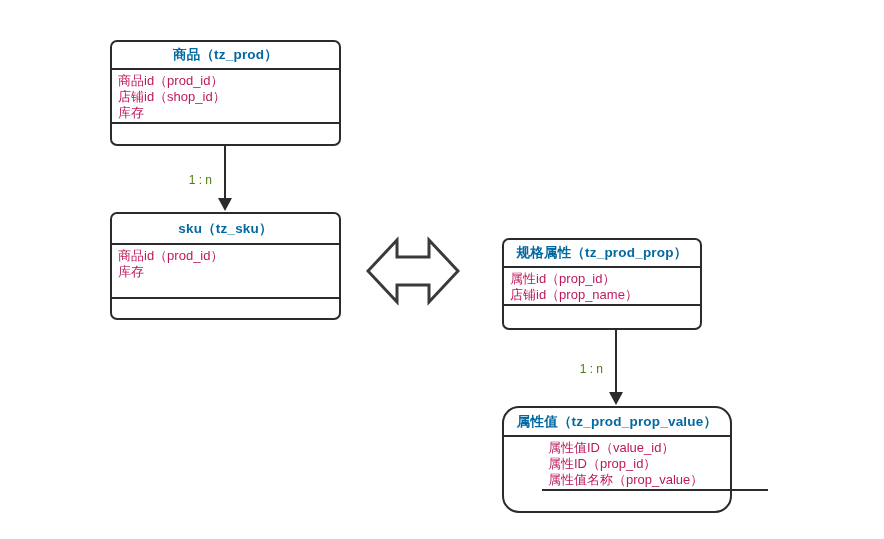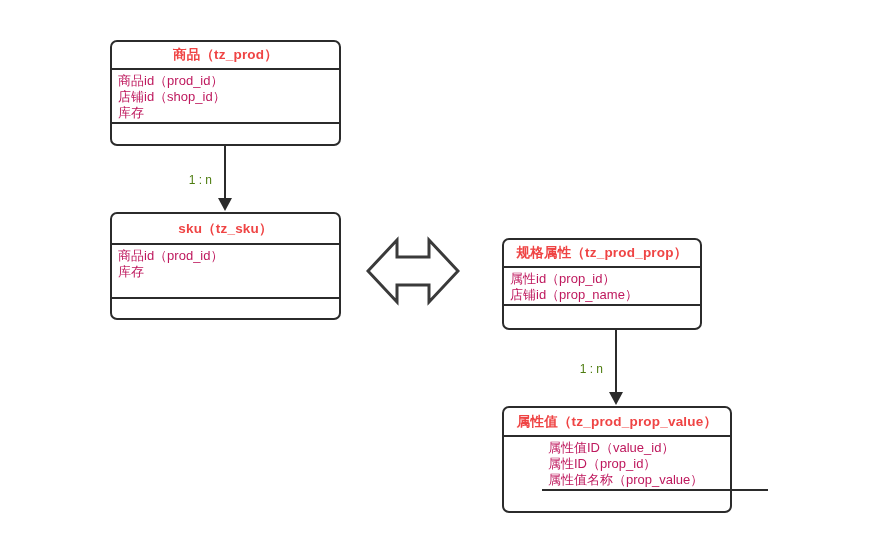--- a/index.html
+++ b/index.html
@@ -29,21 +29,21 @@
     border-radius: 7px;
     display: flex;
     flex-direction: column;
   }
   .entity-title {
     box-sizing: border-box;
     width: 100%;
     text-align: center;
     font-weight: bold;
     font-size: 13.5px;
-    color: #ef4444;
+    color: #0369a1;
     border-bottom: 2px solid #2b2b2b;
     display: flex;
     align-items: center;
     justify-content: center;
     letter-spacing: 0.2px;
     white-space: nowrap;
   }
   .entity-attrs {
     box-sizing: border-box;
     width: 100%;
@@ -143,21 +143,21 @@
     </div>
     <div class="entity-foot"></div>
   </div>
 
   <div class="connector" style="left:615px; top:330px; width:2px; height:76px;">
     <div class="conn-line" style="height:64px;"></div>
     <div class="conn-arrowhead" style="left:-6px; top:62px;"></div>
   </div>
   <div class="conn-label" style="left:546px; top:362px; width:57px;">1 : n</div>
 
-  <div class="entity" style="left:502px; top:406px; width:230px; height:107px;">
+  <div class="entity" style="left:502px; top:406px; width:230px; height:107px;border-radius:17px;">
     <div class="entity-title" style="height:29px;">属性值（tz_prod_prop_value）</div>
     <div class="entity-attrs" style="height:54px;margin-left:38px;">
       <div class="attr-row">属性值ID（value_id）</div>
       <div class="attr-row">属性ID（prop_id）</div>
       <div class="attr-row">属性值名称（prop_value）</div>
     </div>
     <div class="entity-foot"></div>
   </div>
 
 </div>

